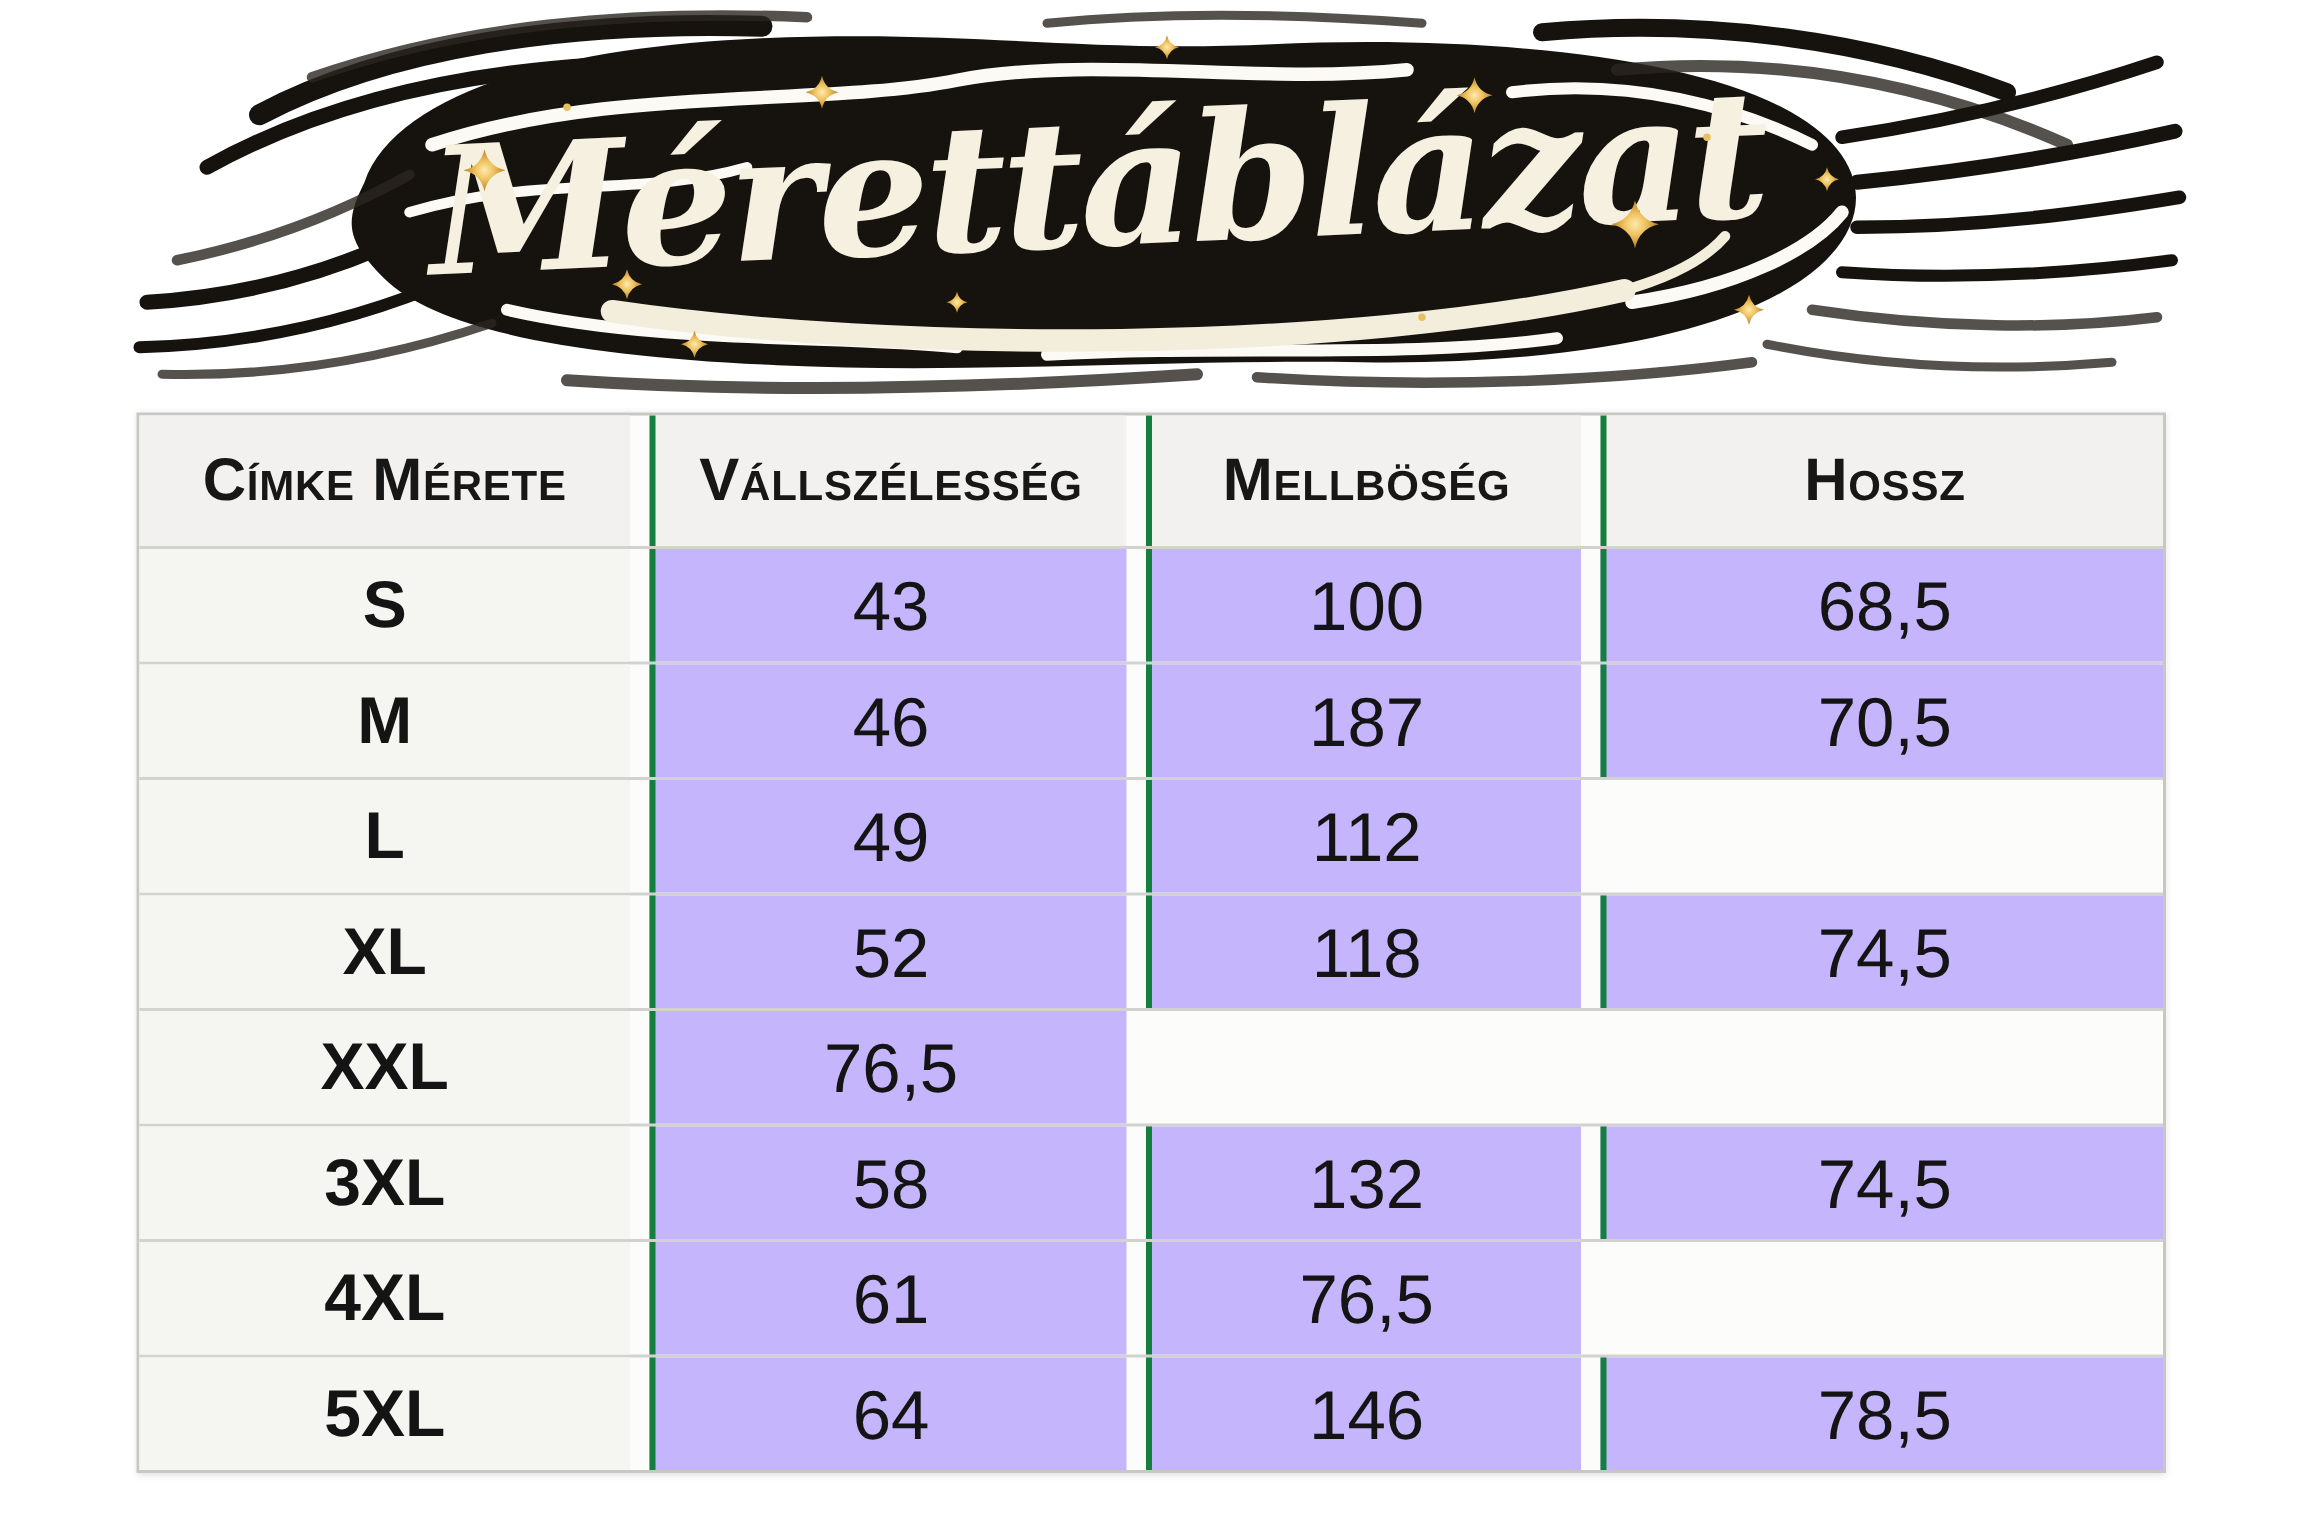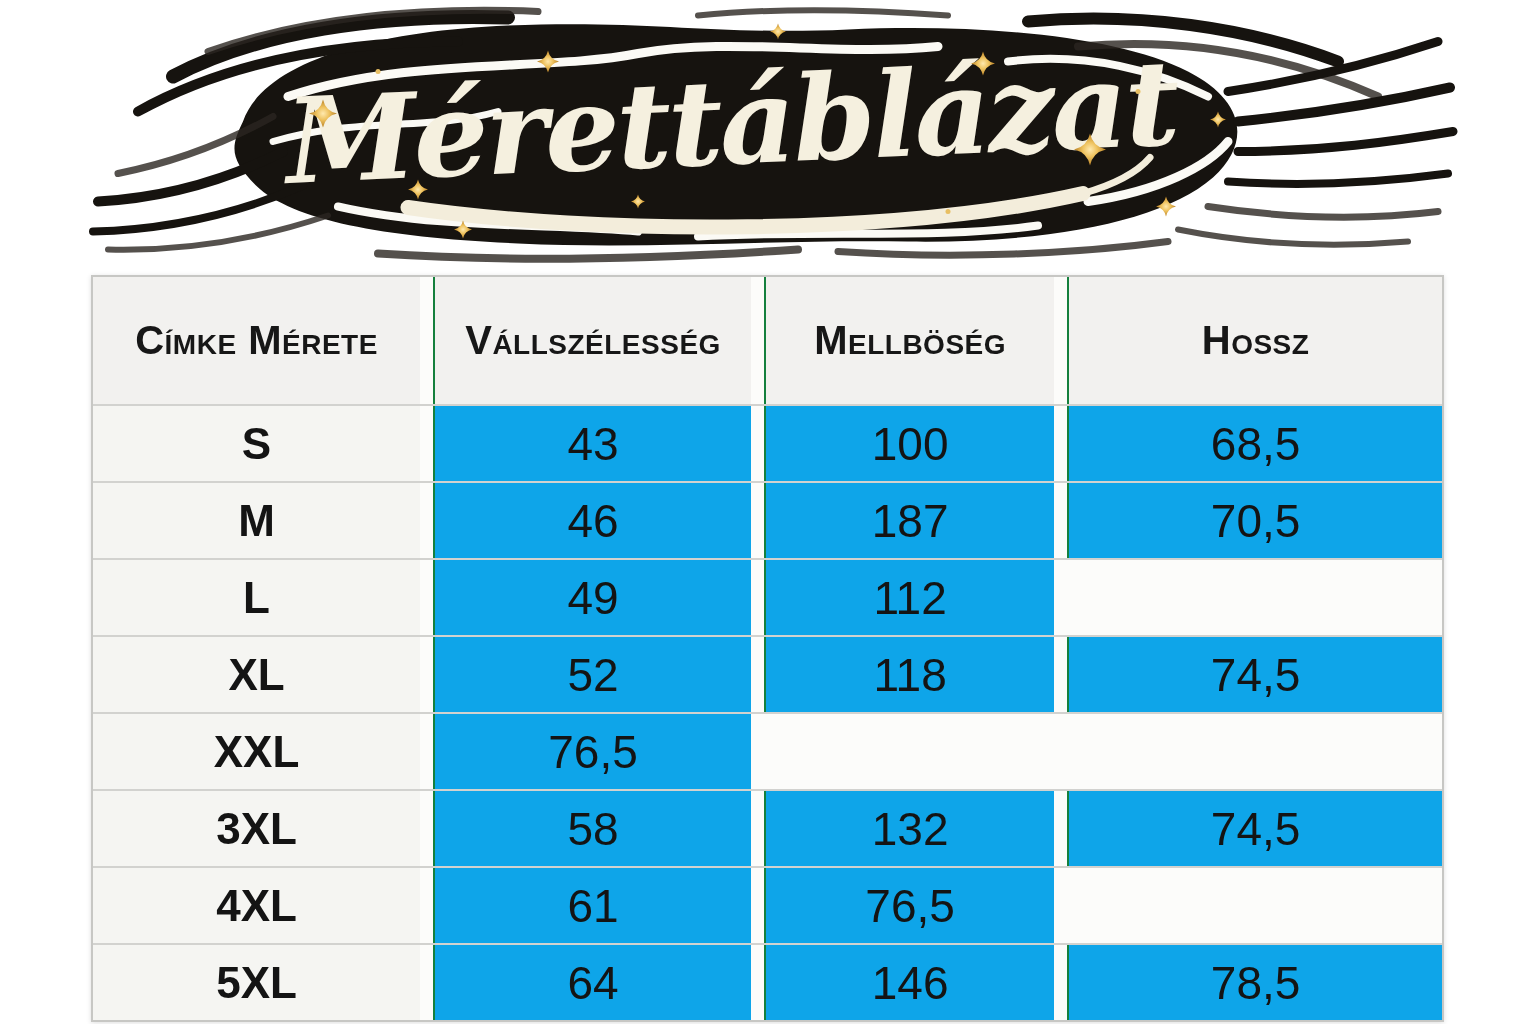--- a/index.html
+++ b/index.html
@@ -19,23 +19,23 @@
                   letter-spacing:-3px; fill:#f5f0df; }
   .sparkle { fill:url(#goldGrad); }
 
   
   .size-table { position:absolute; left:91px; top:275px; width:1353px;
                 border:2px solid #c7c7c4; background:#fcfcfa;
                 box-shadow:0 1px 5px rgba(0,0,0,.13); }
   .t-row { display:grid; grid-template-columns:328fr 332fr 304fr 389fr; }
   .t-row + .t-row { border-top:2px solid #d2d2cf; }
   .cell { display:flex; align-items:center; justify-content:center;
-          color:#141414; background:#0ea5e9; }
-  .cell + .cell { border-left:2px solid #15803d;margin-left:13px; }
-  .head-row .cell { height:127px; background:#f2f1ef;
+          color:#141414; background:#c4b5fd; }
+  .cell + .cell { border-left:4px solid #15803d;margin-left:13px; }
+  .head-row .cell { height:87px; background:#f2f1ef;
           font-variant-caps:small-caps; font-weight:700; font-size:40px;
           letter-spacing:.5px; color:#171717; }
   .data-row .cell { height:75px; font-size:46px; font-weight:400; }
   .data-row .size-cell { background:#f5f5f2; font-size:44px; font-weight:700; }
 </style>
 </head>
 <body>
 
 <div class="stage">
 

